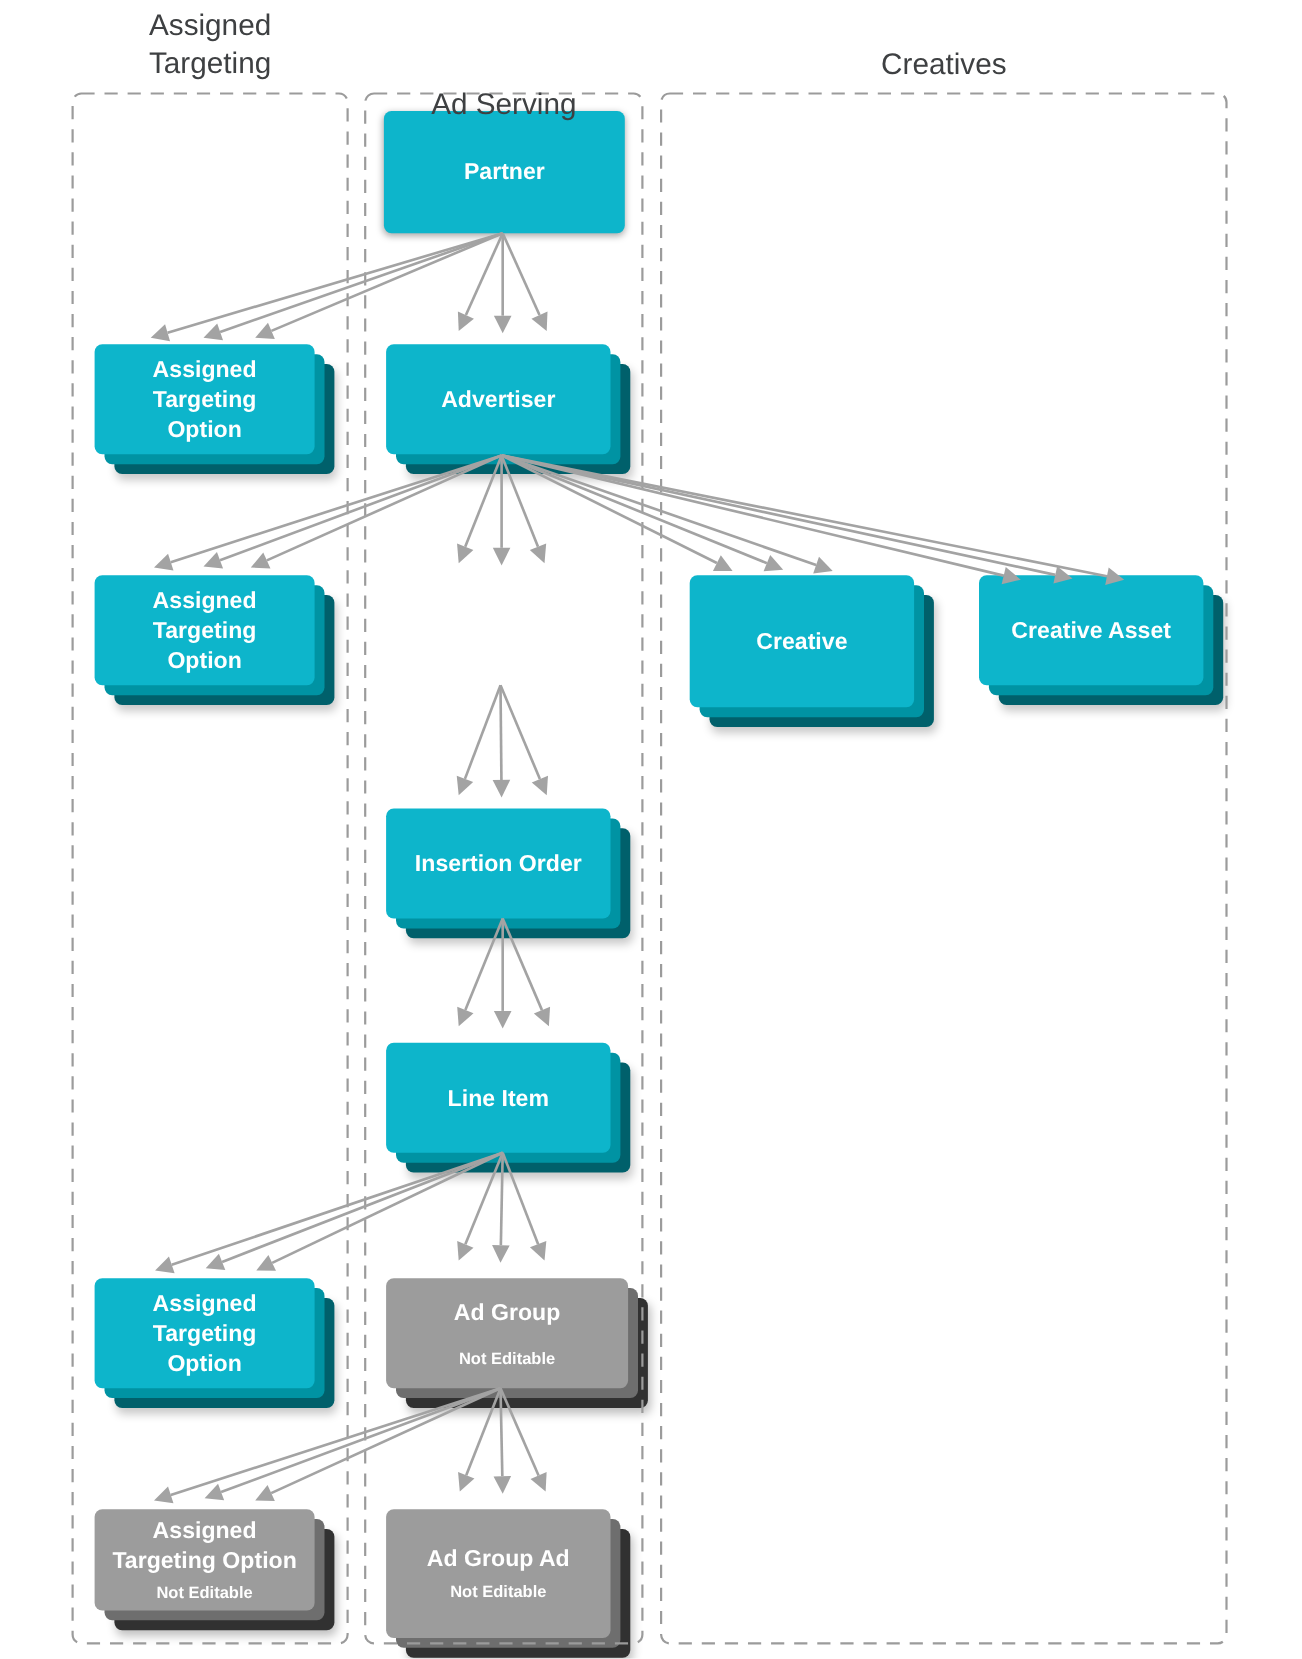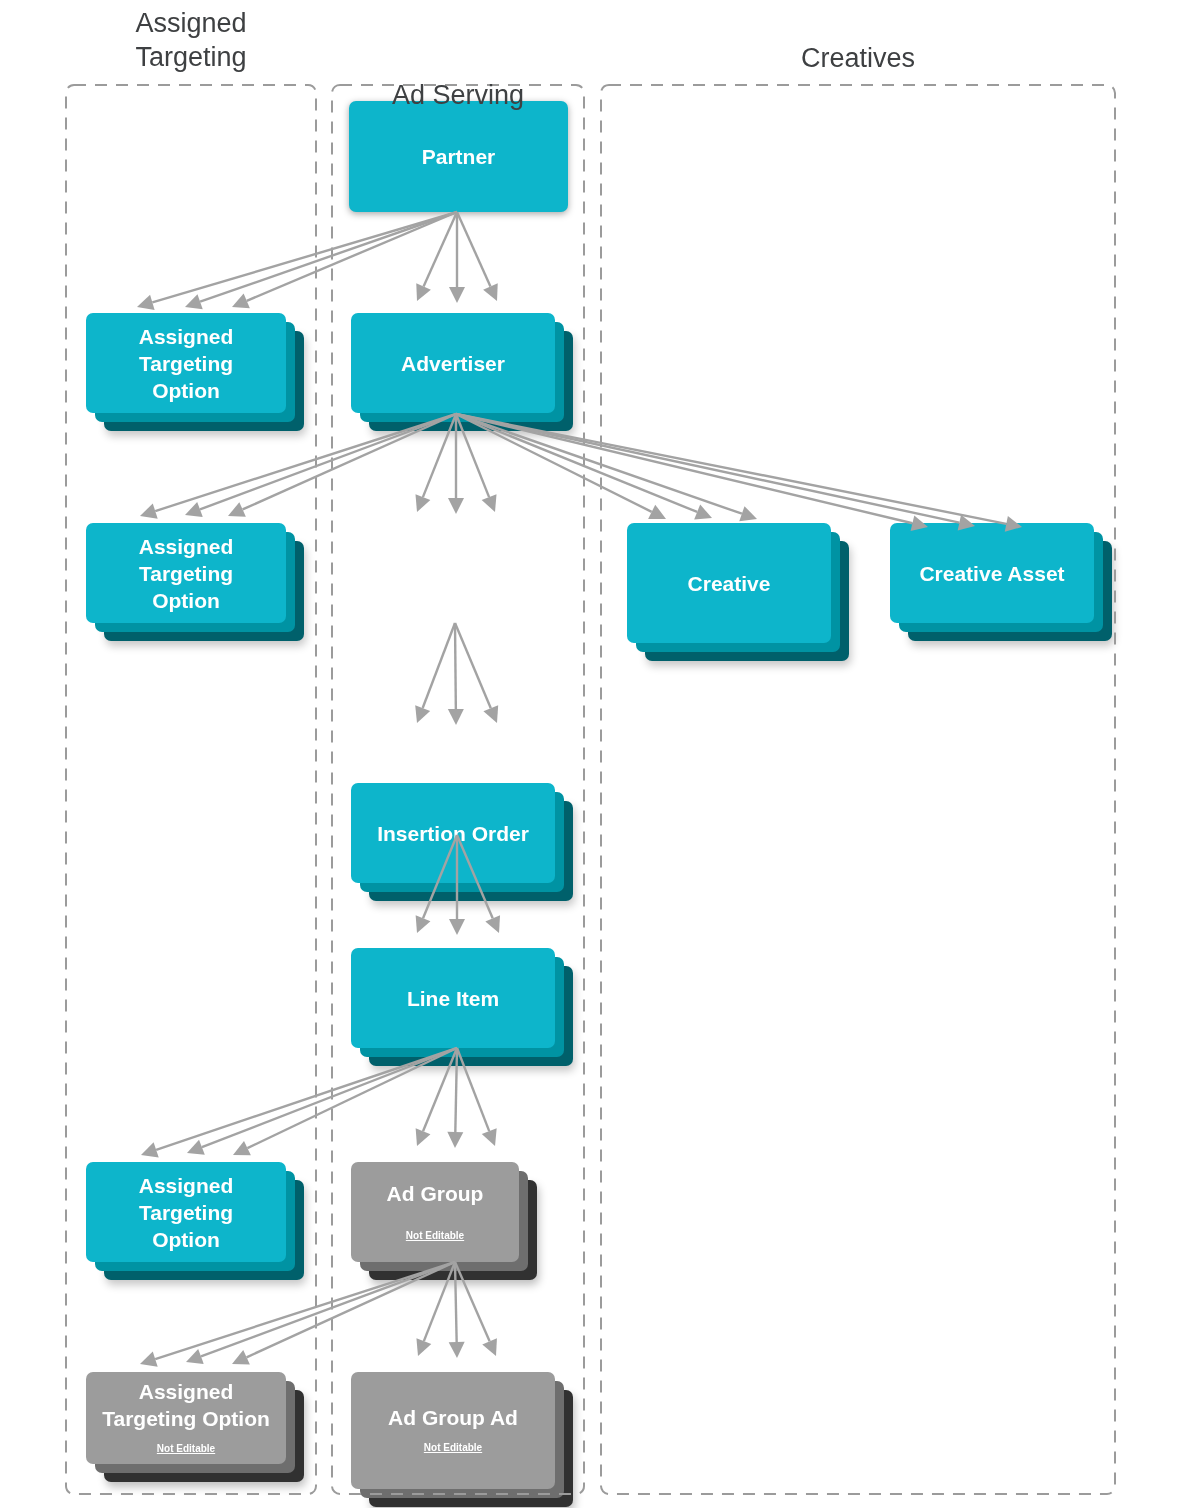--- a/index.html
+++ b/index.html
@@ -4,21 +4,21 @@
 <style>
   html,body{margin:0;padding:0;background:#ffffff;}
   .canvas{position:relative;width:1184px;height:1508px;background:#fff;overflow:hidden;
           font-family:"Liberation Sans", sans-serif;}
   #overlay{position:absolute;left:0;top:0;z-index:3;pointer-events:none;}
   .col-header{position:absolute;z-index:4;text-align:center;white-space:pre-line;
               font-size:27px;line-height:34px;color:var(--header_text,#3e4042);}
   .node{position:absolute;z-index:2;border-radius:7px;display:flex;flex-direction:column;
         align-items:center;justify-content:center;text-align:center;color:#fff;}
   .node .nlabel{font-weight:bold;font-size:21px;line-height:27px;white-space:pre-line;}
-  .node .nsub{font-weight:bold;font-size:10px;line-height:18px;margin-top:20px;text-decoration:underline;}
+  .node .nsub{font-weight:bold;font-size:15px;line-height:18px;margin-top:20px;}
   .node.compact .nsub{margin-top:8px;}
   .cyan{background:var(--node_cyan,#0db5cb);}
   .gray{background:var(--node_gray,#9c9c9c);}
   .cyan.stacked{box-shadow:9px 9px 0 var(--node_cyan_mid,#0093a3),
                 18px 18px 0 var(--node_cyan_dark,#00606b),
                 20px 23px 9px rgba(0,0,0,.22);}
   .gray.stacked{box-shadow:9px 9px 0 var(--node_gray_mid,#6e6e6e),
                 18px 18px 0 var(--node_gray_dark,#313131),
                 20px 23px 9px rgba(0,0,0,.25);}
   .plain{box-shadow:0 2px 7px rgba(0,0,0,.35);}
@@ -160,35 +160,35 @@
 
 
   <div class="node cyan stacked" style="left: 627px; top: 523px; width: 204px; height: 120px;">
     <span class="nlabel">Creative</span>
   </div>
 
   <div class="node cyan stacked" style="left: 890px; top: 523px; width: 204px; height: 100px;">
     <span class="nlabel">Creative Asset</span>
   </div>
 
-  <div class="node cyan stacked" style="left: 351px; top: 735px; width: 204px; height: 100px; margin-top: 48px;">
+  <div class="node cyan stacked" style="left: 351px; top: 735px; width: 204px; height: 100px;">
     <span class="nlabel">Insertion Order</span>
   </div>
 
   <div class="node cyan stacked" style="left: 351px; top: 948px; width: 204px; height: 100px;">
     <span class="nlabel">Line Item</span>
   </div>
 
   <div class="node cyan stacked" style="left: 86px; top: 1162px; width: 200px; height: 100px;">
     <span class="nlabel">Assigned
 Targeting
 Option</span>
   </div>
 
-  <div class="node gray stacked" style="left: 351px; top: 1162px; width: 168px; height: 100px;">
+  <div class="node gray stacked" style="left: 351px; top: 1162px; width: 220px; height: 100px;">
     <span class="nlabel">Ad Group</span>
     <span class="nsub">Not Editable</span>
   </div>
 
   <div class="node gray stacked compact" style="left: 86px; top: 1372px; width: 200px; height: 92px;">
     <span class="nlabel">Assigned
 Targeting Option</span>
     <span class="nsub">Not Editable</span>
   </div>
 

